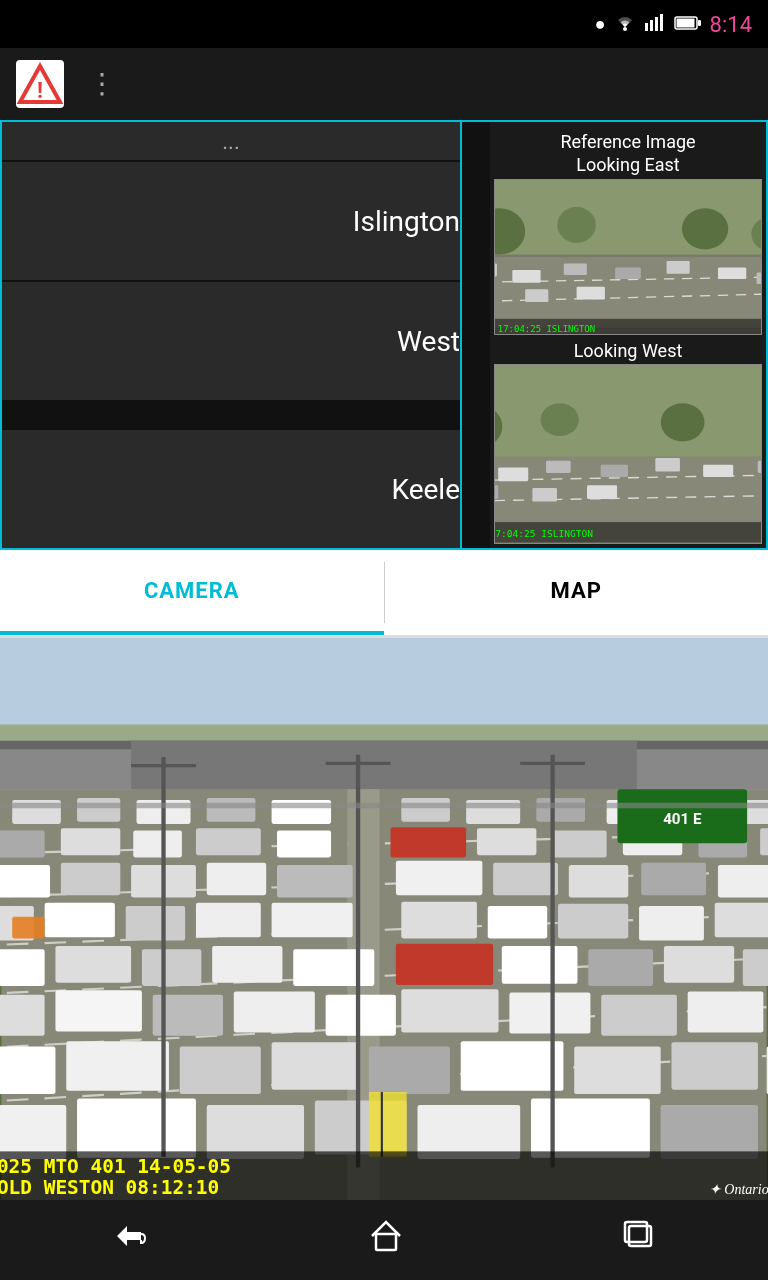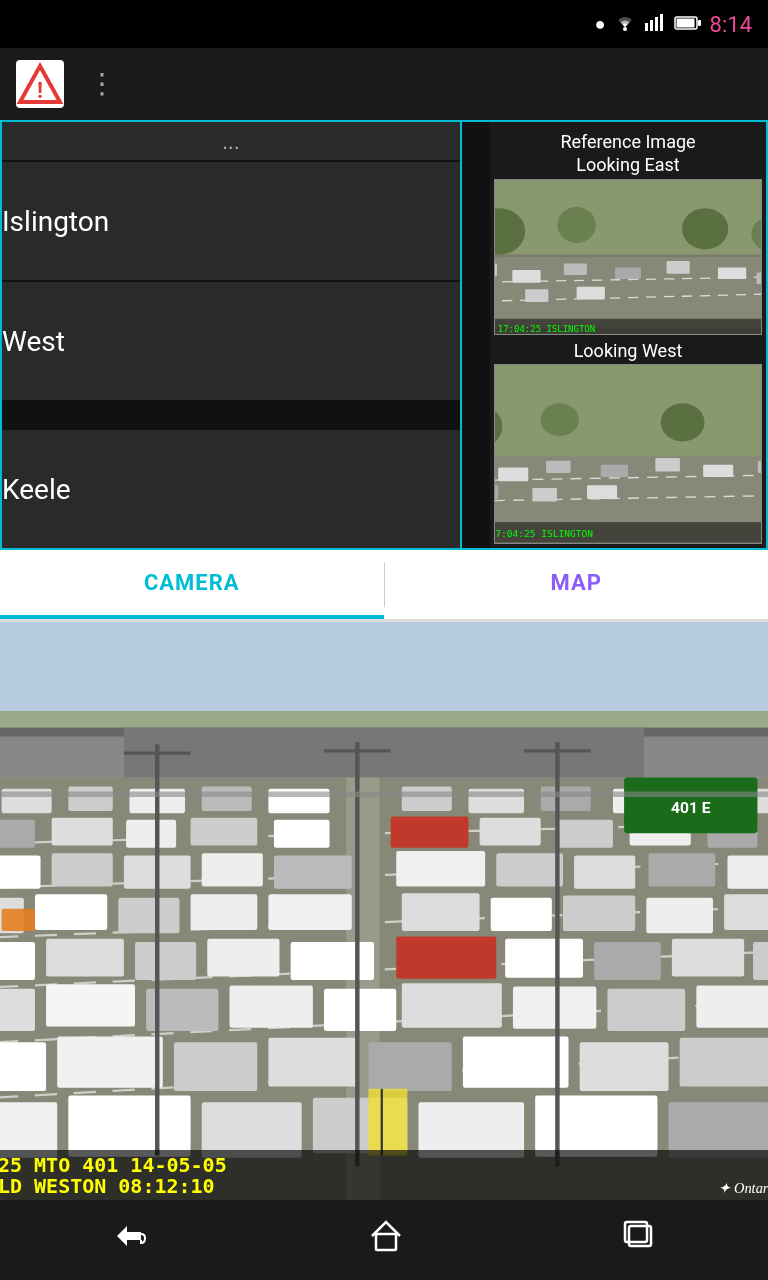--- a/index.html
+++ b/index.html
@@ -81,21 +81,21 @@
       flex-direction: column;
       border-right: 2px solid #00bcd4;
       overflow: hidden;
     }
     .list-item {
       background: #2a2a2a;
       color: #fff;
       font-size: 28px;
       display: flex;
       align-items: center;
-      justify-content: flex-start;
+      justify-content: flex-end;
       flex: 1;
       border-bottom: 2px solid #111;
       cursor: pointer;
     }
     .list-item:last-child {
       border-bottom: none;
       margin-top: 28px;
     }
     .list-item-partial {
       background: #2a2a2a;
@@ -137,21 +137,21 @@
     }
     .preview-section {
       flex: 1;
       display: flex;
       flex-direction: column;
     }
 
     
     #tabs {
       background: #fff;
-      height: 72px;
+      height: 88px;
       display: flex;
       flex-direction: row;
       flex-shrink: 0;
       border-bottom: 3px solid #ddd;
     }
     .tab {
       flex: 1;
       display: flex;
       align-items: center;
       justify-content: center;
@@ -159,21 +159,21 @@
       font-weight: 700;
       letter-spacing: 1px;
       cursor: pointer;
       border-bottom: 4px solid transparent;
     }
     .tab.active {
       border-bottom: 4px solid #00bcd4;
       color: #00bcd4;
     }
     .tab.inactive {
-      color: #8b5cf6;
+      color: #000000;
     }
     .tab-divider {
       width: 1px;
       background: #ccc;
       margin: 12px 0;
     }
 
     
     #camera-view {
       flex: 1;

